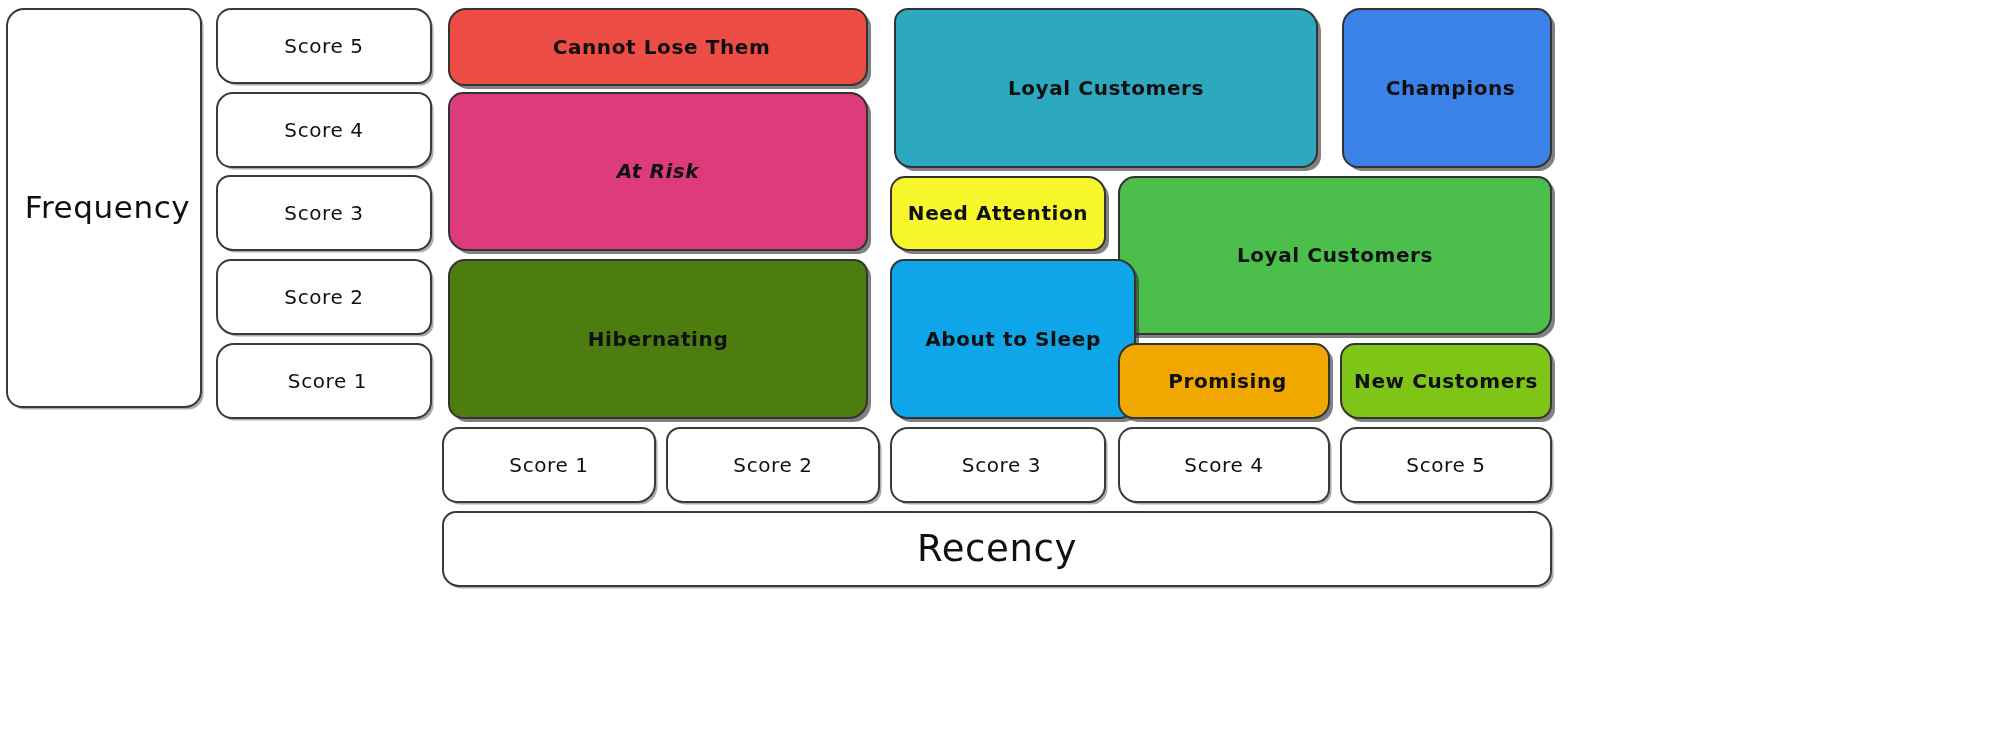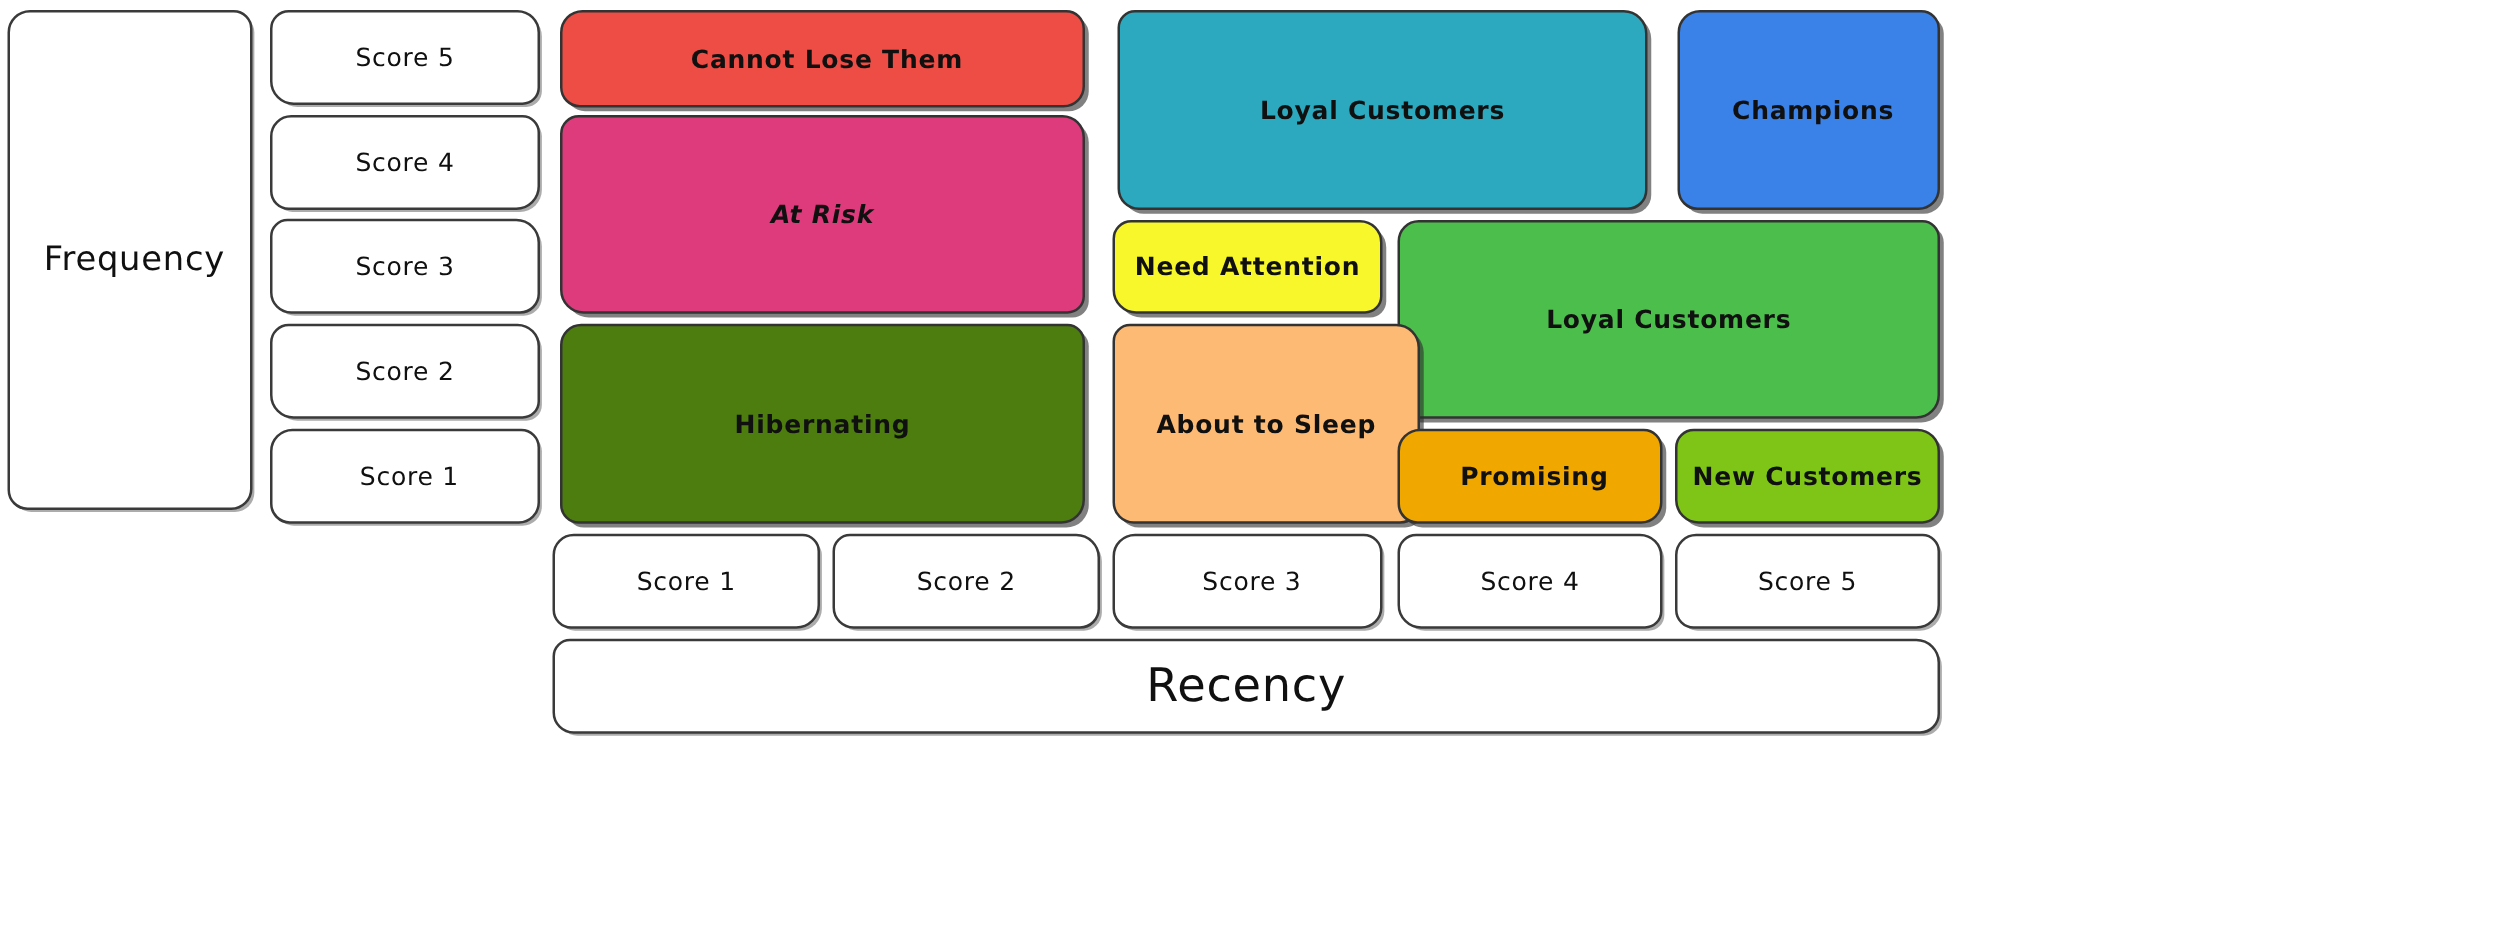--- a/index.html
+++ b/index.html
@@ -64,21 +64,21 @@
   .j1 { border-radius: 18px 15px 17px 16px; padding-left: 15px; }
   .j2 { border-radius: 15px 18px 14px 19px; }
   .j3 { border-radius: 17px 14px 19px 15px; }
   .j4 { border-radius: 14px 19px 16px 17px; }
 </style>
 </head>
 <body>
 
 <div id="canvas">
 
-  <div class="box plain j1" style="left:6px; top:8px; width:196px; height:400px; font-size:27px;">
+  <div class="box plain j1" style="left:6px; top:8px; width:196px; height:400px; font-size:31px;">
     <span class="label-txt">Frequency</span>
   </div>
 
   <div class="box plain j2" style="left:216px; top:8px; width:216px; height:76px;">
     <span class="label-txt">Score 5</span>
   </div>
 
   <div class="box plain j3" style="left:216px; top:92px; width:216px; height:76px;">
     <span class="label-txt">Score 4</span>
   </div>
@@ -116,21 +116,21 @@
   </div>
 
   <div class="box seg j1" style="left:1342px; top:8px; width:210px; height:160px; background:#3b82e8;">
     <span class="label-txt">Champions</span>
   </div>
 
   <div class="box seg j3" style="left:1118px; top:176px; width:434px; height:159px; background:#4cbe4c;">
     <span class="label-txt">Loyal Customers</span>
   </div>
 
-  <div class="box seg j4" style="left:890px; top:259px; width:246px; height:160px; background:#fdba74;">
+  <div class="box seg j4" style="left:890px; top:259px; width:246px; height:160px; background:#0ea5e9;">
     <span class="label-txt">About to Sleep</span>
   </div>
 
   <div class="box seg j1" style="left:1118px; top:343px; width:212px; height:76px; background:#f0a800;">
     <span class="label-txt">Promising</span>
   </div>
 
   <div class="box seg j2" style="left:1340px; top:343px; width:212px; height:76px; background:#7fc518;">
     <span class="label-txt">New Customers</span>
   </div>

